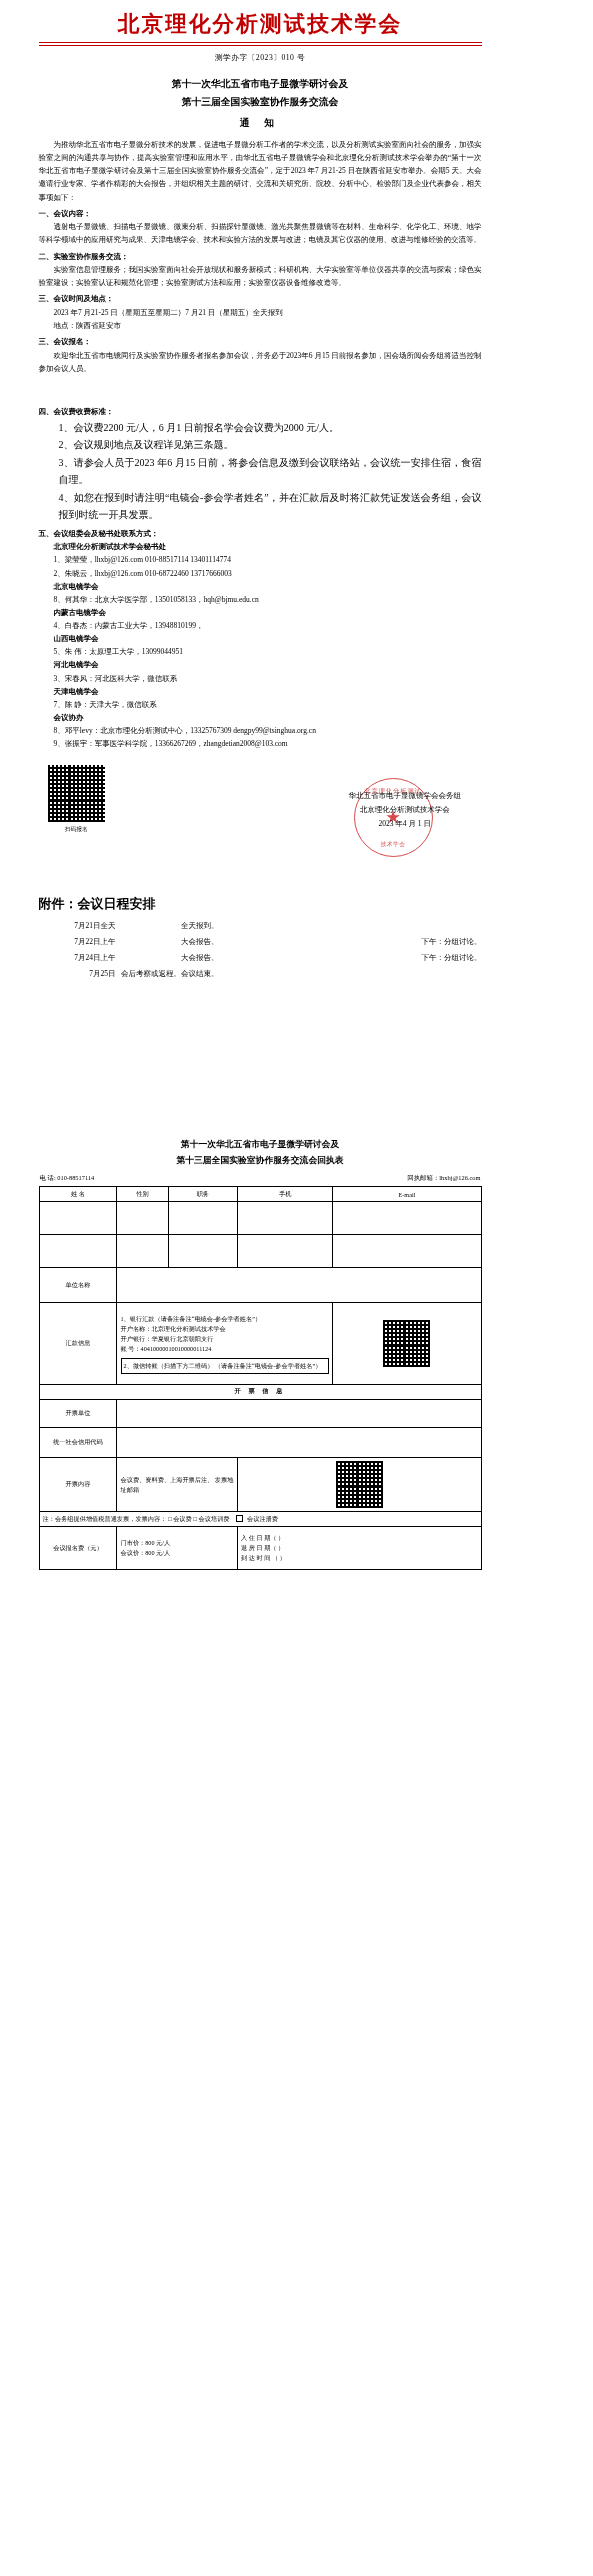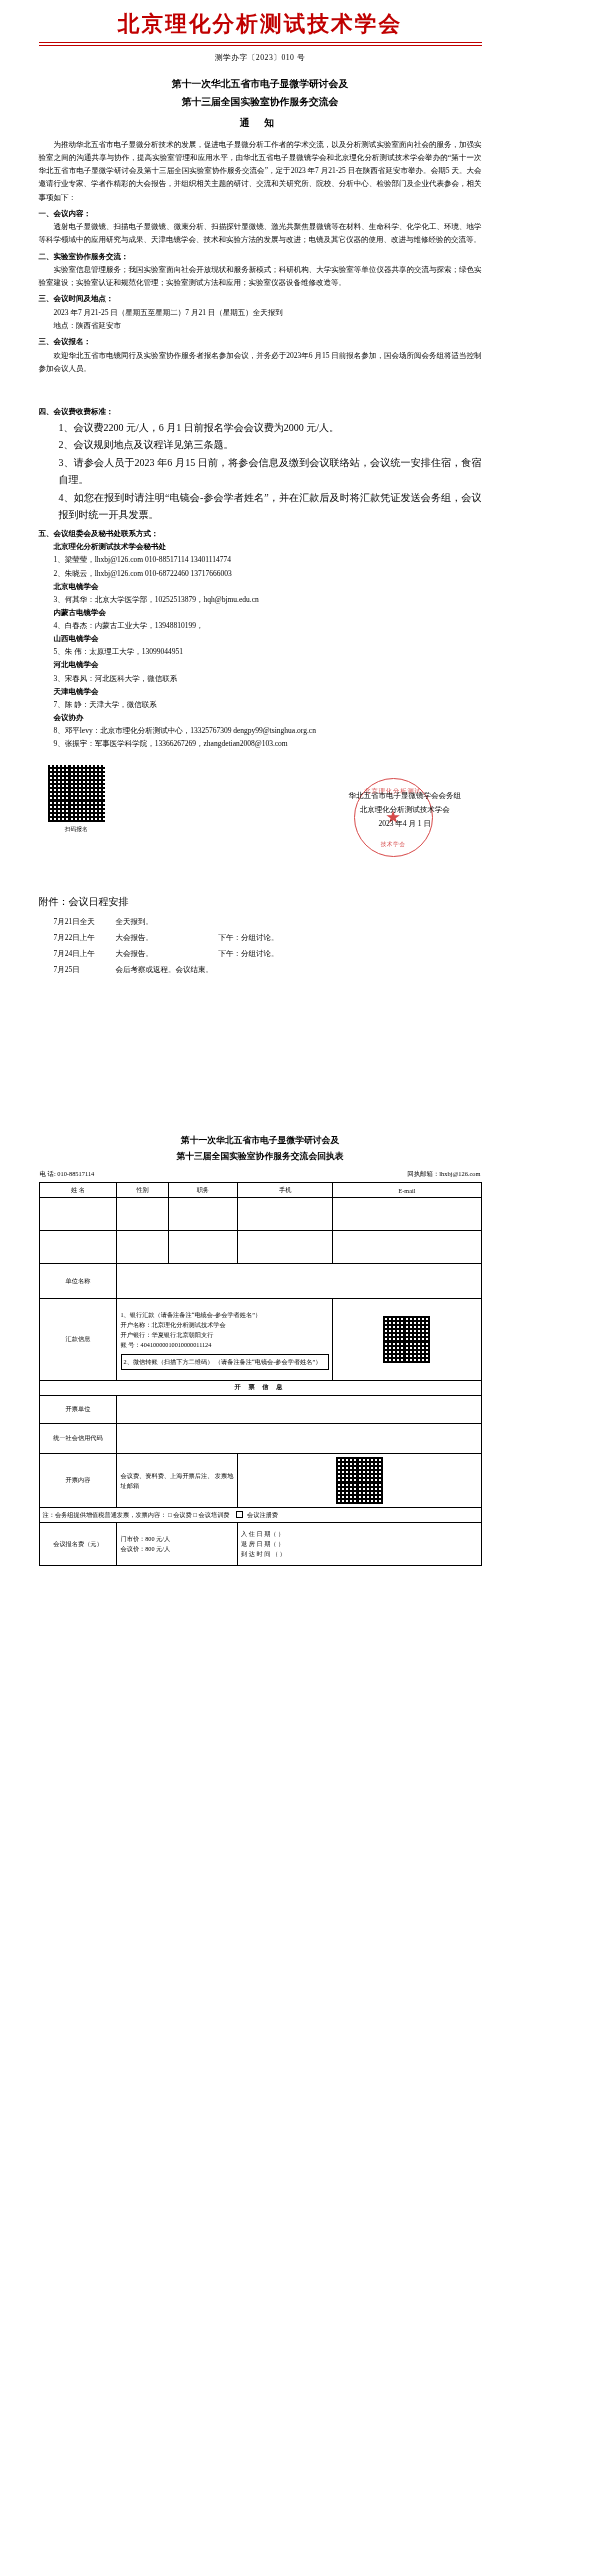--- a/index.html
+++ b/index.html
@@ -96,22 +96,22 @@
   .seal .txt{
     position:absolute;left:0;top:8.2px;width:100%;text-align:center;
     color:#d02a2a;font-size:6.2px;letter-spacing:1px;
   }
   .seal .txt2{
     position:absolute;left:0;bottom:7.2px;width:100%;text-align:center;
     color:#d02a2a;font-size:5.7px;letter-spacing:0.5px;
   }
 
   
-  .attach-h{font-size:10px;font-weight:normal;margin:0 0 5.2px 0;}
-  .sched{width:100%;border-collapse:collapse;font-size:7.5px;}
+  .attach-h{font-size:13px;font-weight:bold;margin:0 0 5.2px 0;}
+  .sched{width:100%;border-collapse:collapse;font-size:7.5px;text-align:right;}
   .sched td{padding:3.1px 0;vertical-align:top;}
   .sched td.d{width:62px;padding-left:2em;}
   .sched td.a{width:103px;}
   .sched td.b{}
 
   
   .form-wrap{width:443px;margin:0 auto;}
   .form-title{text-align:center;font-weight:bold;font-size:8.8px;line-height:1.8;}
   .form-meta{display:flex;justify-content:space-between;font-size:6.4px;margin:5.2px 1px 3.1px 1px;}
   table.form{width:100%;border-collapse:collapse;table-layout:fixed;}
@@ -169,21 +169,21 @@
     <p class="ind2">3、请参会人员于2023 年6 月15 日前，将参会信息及缴到会议联络站，会议统一安排住宿，食宿自理。</p>
     <p class="ind2">4、如您在报到时请注明“电镜会-参会学者姓名”，并在汇款后及时将汇款凭证发送会务组，会议报到时统一开具发票。</p>
 
     <div class="sec-h">五、会议组委会及秘书处联系方式：</div>
 
     <p class="contact-city">北京理化分析测试技术学会秘书处</p>
     <p class="contact-line">1、梁莹莹，lhxbj@126.com 010-88517114 13401114774</p>
     <p class="contact-line">2、朱晓云，lhxbj@126.com 010-68722460 13717666003</p>
 
     <p class="contact-city">北京电镜学会</p>
-    <p class="contact-line">3、何其华：北京大学医学部，10252513879，hqh@bjmu.edu.cn</p>
+    <p class="contact-line">8、何其华：北京大学医学部，13501058133，hqh@bjmu.edu.cn</p>
 
     <p class="contact-city">内蒙古电镜学会</p>
     <p class="contact-line">4、白春杰：内蒙古工业大学，13948810199，</p>
 
     <p class="contact-city">山西电镜学会</p>
     <p class="contact-line">5、朱  伟：太原理工大学，13099044951</p>
 
     <p class="contact-city">河北电镜学会</p>
     <p class="contact-line">3、宋春风：河北医科大学，微信联系</p>
 

